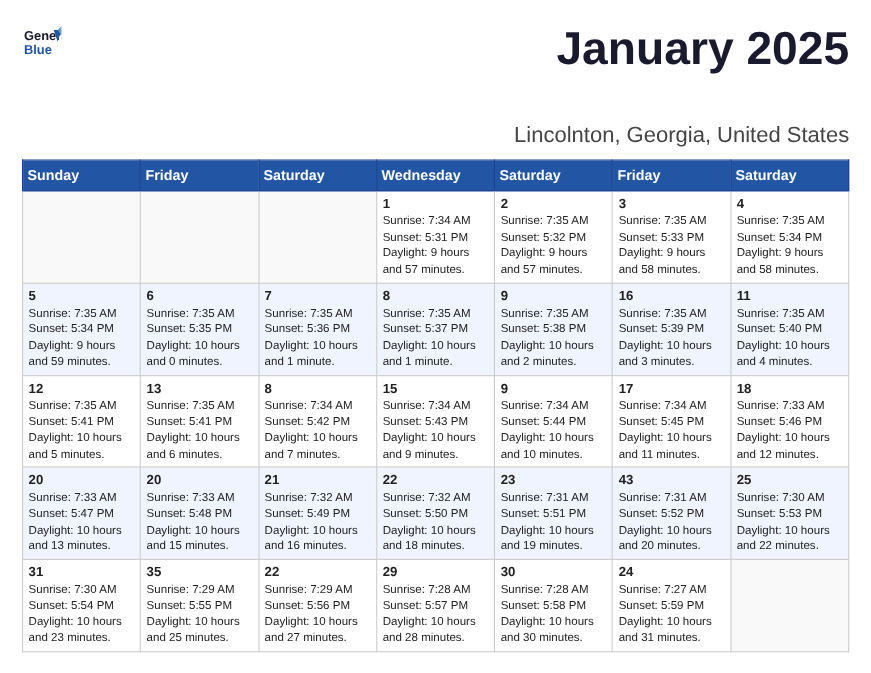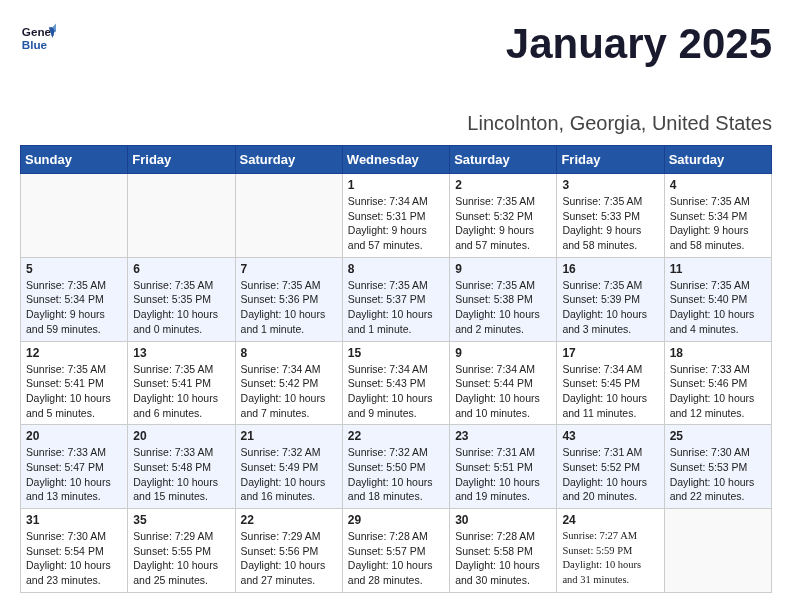--- a/index.html
+++ b/index.html
@@ -327,21 +327,21 @@
         </td>
         <td>
           <span class="day-number">30</span>
           <div class="day-info" style="white-space: pre-line;">Sunrise: 7:28 AM
 Sunset: 5:58 PM
 Daylight: 10 hours
 and 30 minutes.</div>
         </td>
         <td>
           <span class="day-number">24</span>
-          <div class="day-info" style="white-space: pre-line; font-family: Liberation Serif, serif;">Sunrise: 7:27 AM
+          <div class="day-info" style="white-space: pre-line;">Sunrise: 7:27 AM
 Sunset: 5:59 PM
 Daylight: 10 hours
 and 31 minutes.</div>
         </td>
         <td class="empty"></td>
       </tr>
     </tbody>
 </table>
 
 </body></html>

